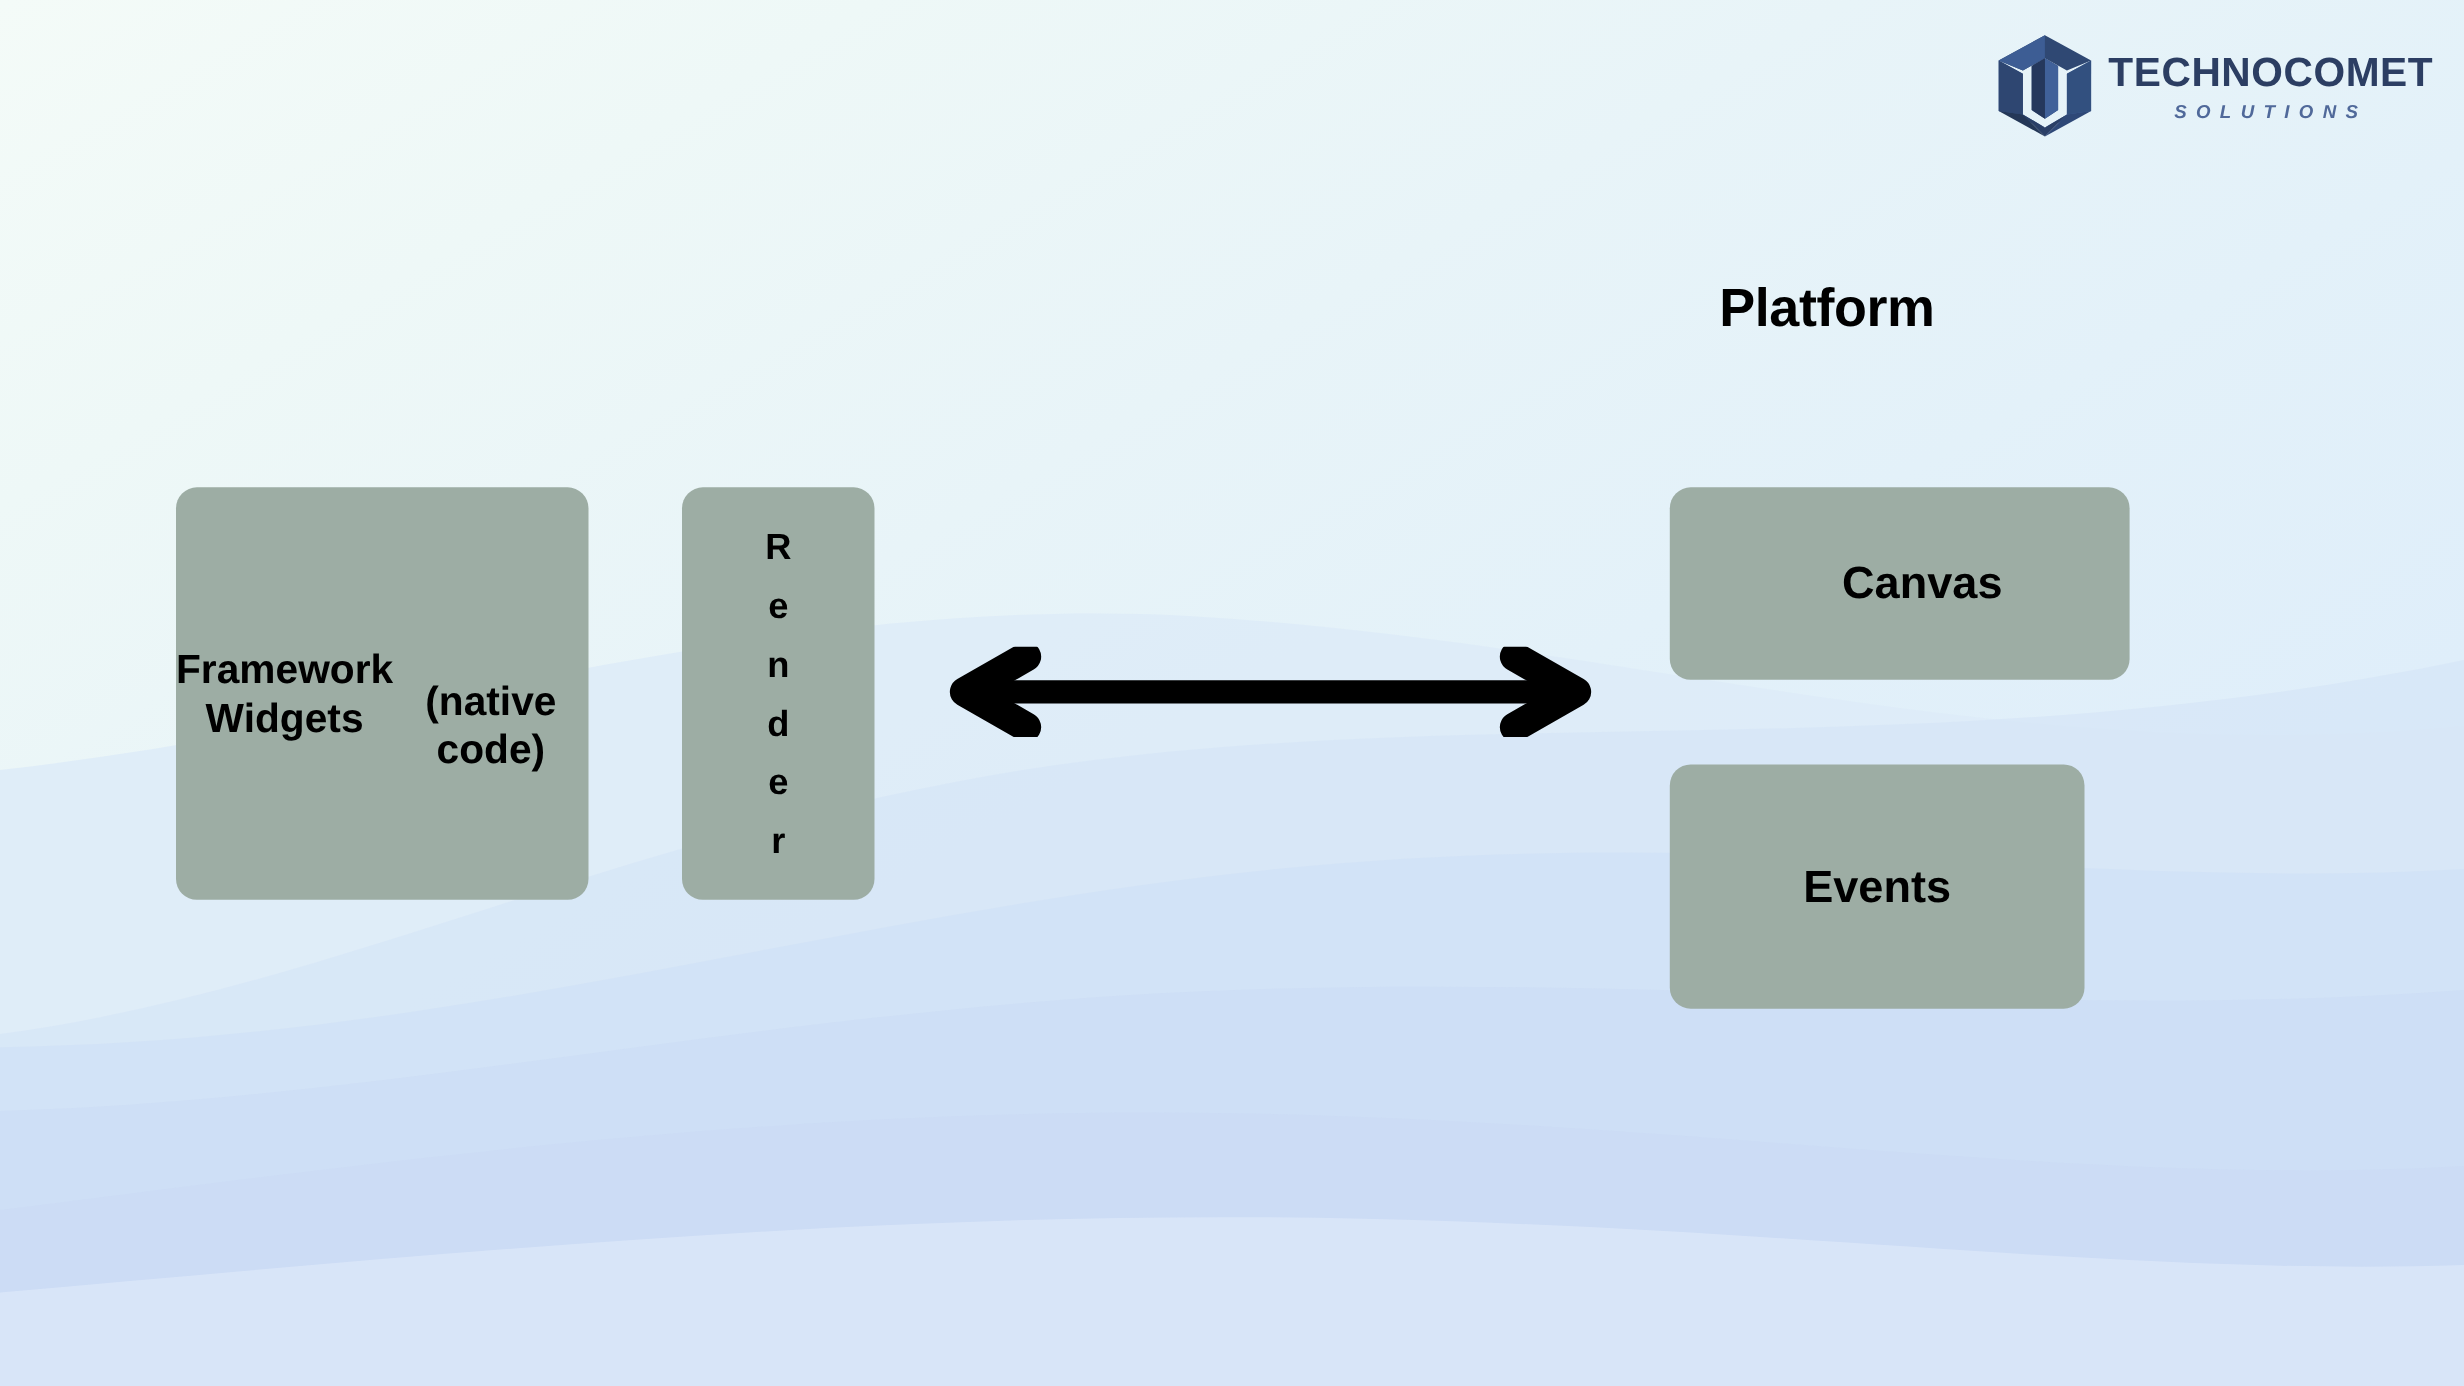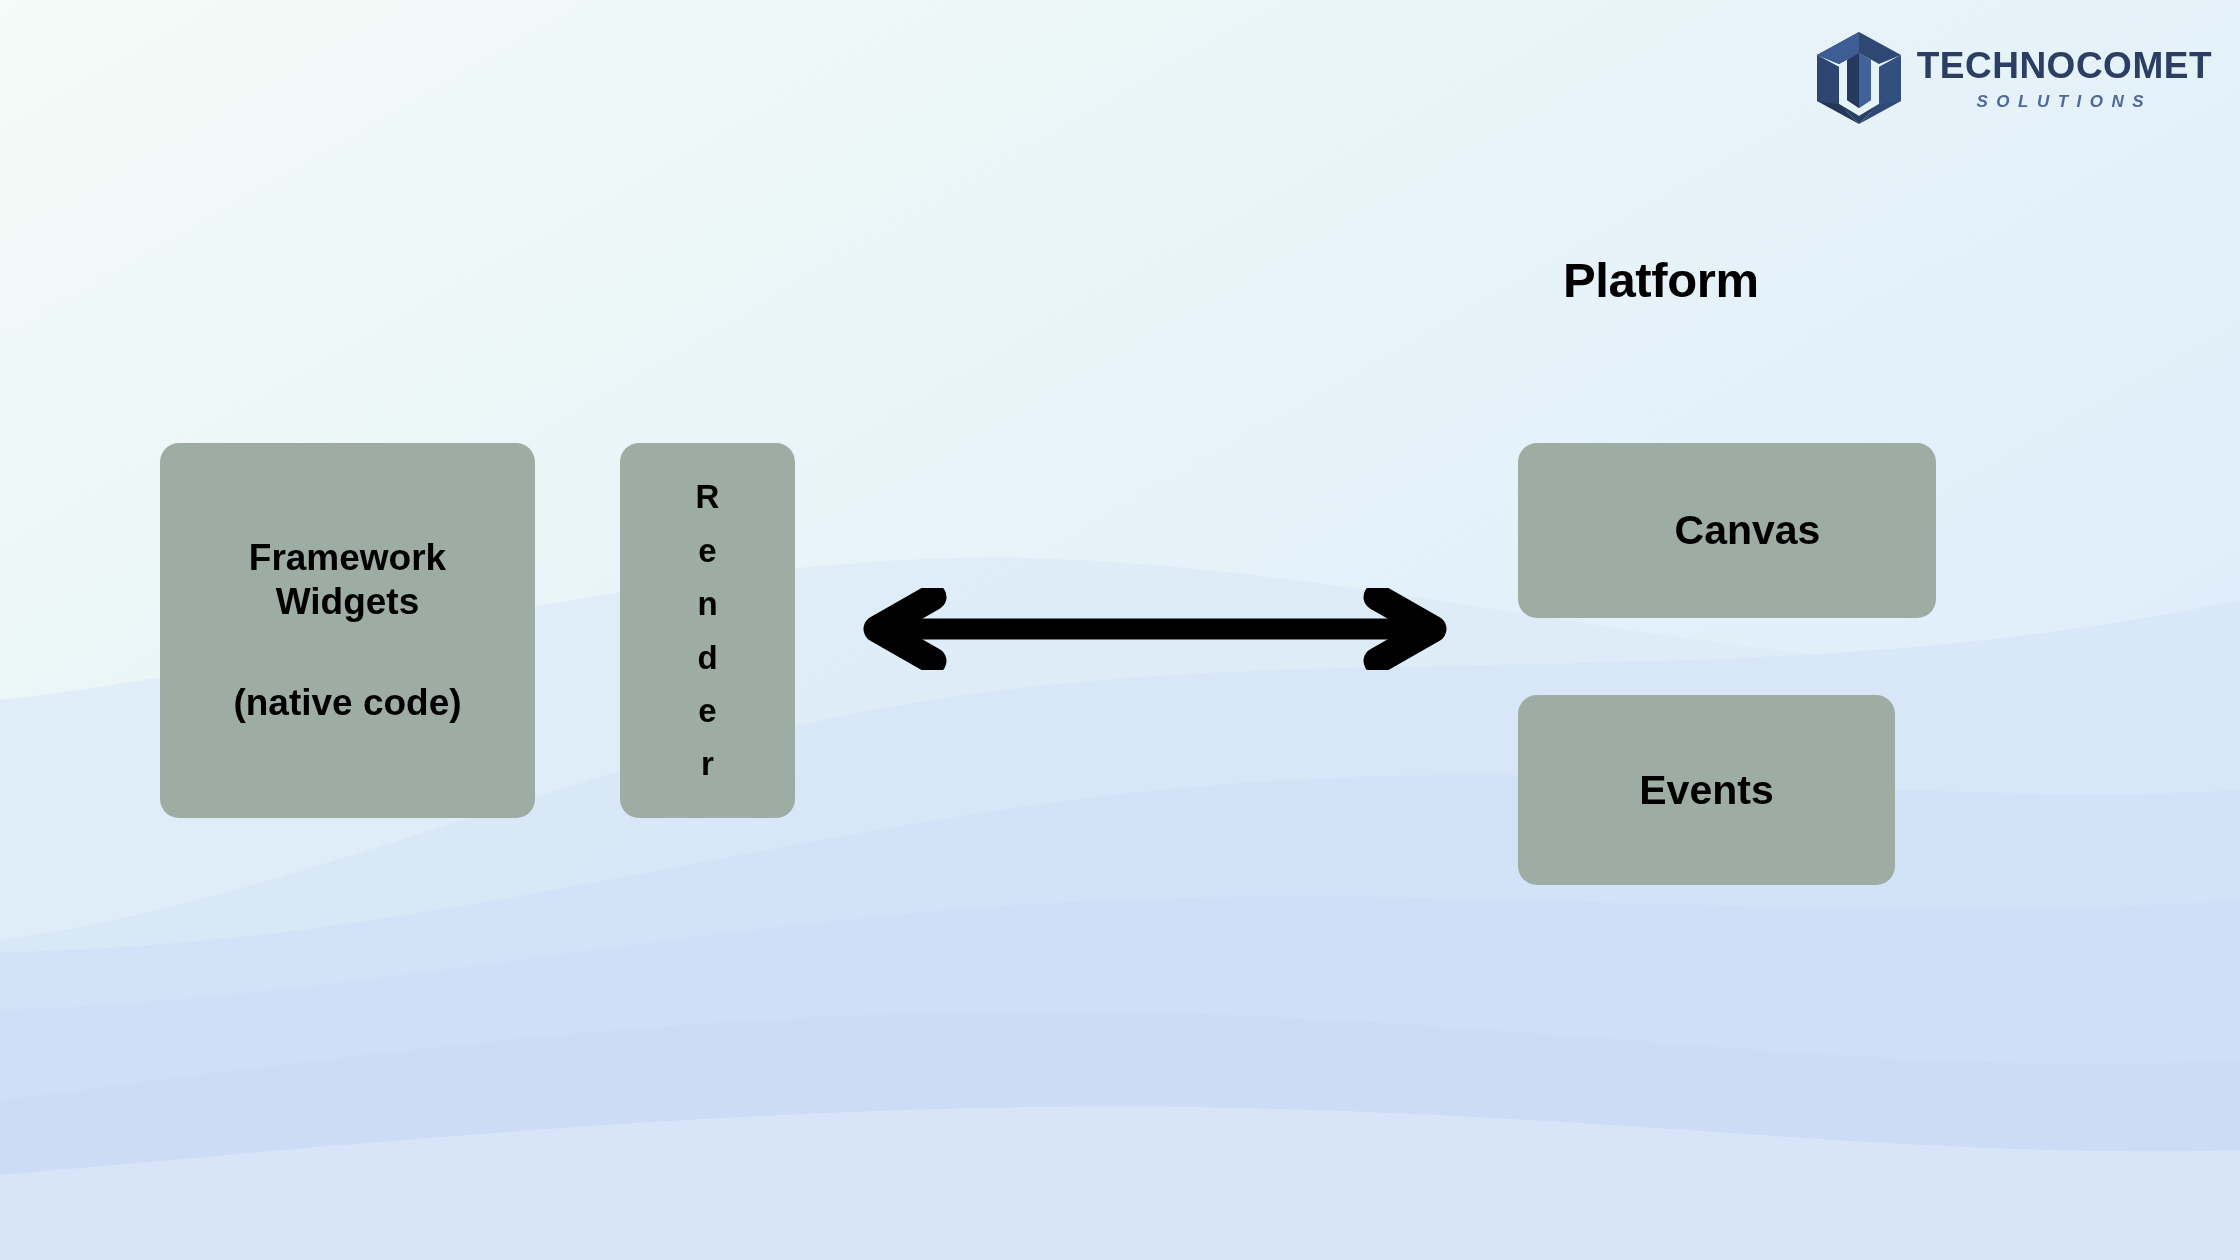--- a/index.html
+++ b/index.html
@@ -86,21 +86,20 @@
     display: flex;
     align-items: center;
     justify-content: center;
     text-align: center;
     color: #000000;
     font-weight: bold;
   }
   #box-framework {
     left: 160px; top: 443px;
     width: 375px; height: 375px;
-    flex-direction: column;
     font-size: 37px;
     line-height: 1.18;
   }
   #box-framework .fw-title { white-space: pre-line; }
   #box-framework .fw-sub { margin-top: 58px; }
 
   #box-render {
     left: 620px; top: 443px;
     width: 175px; height: 375px;
     flex-direction: column;
@@ -110,21 +109,21 @@
   #box-render .letter { display: block; }
 
   #box-canvas {
     left: 1518px; top: 443px;
     width: 377px; height: 175px;
     font-size: 41px;
     padding-left: 41px;
   }
   #box-events {
     left: 1518px; top: 695px;
-    width: 377px; height: 190px;
+    width: 377px; height: 222px;
     font-size: 41px;
   }
 
   
   #arrow {
     position: absolute;
     left: 855px;
     top: 588px;
     width: 600px;
     height: 82px;

